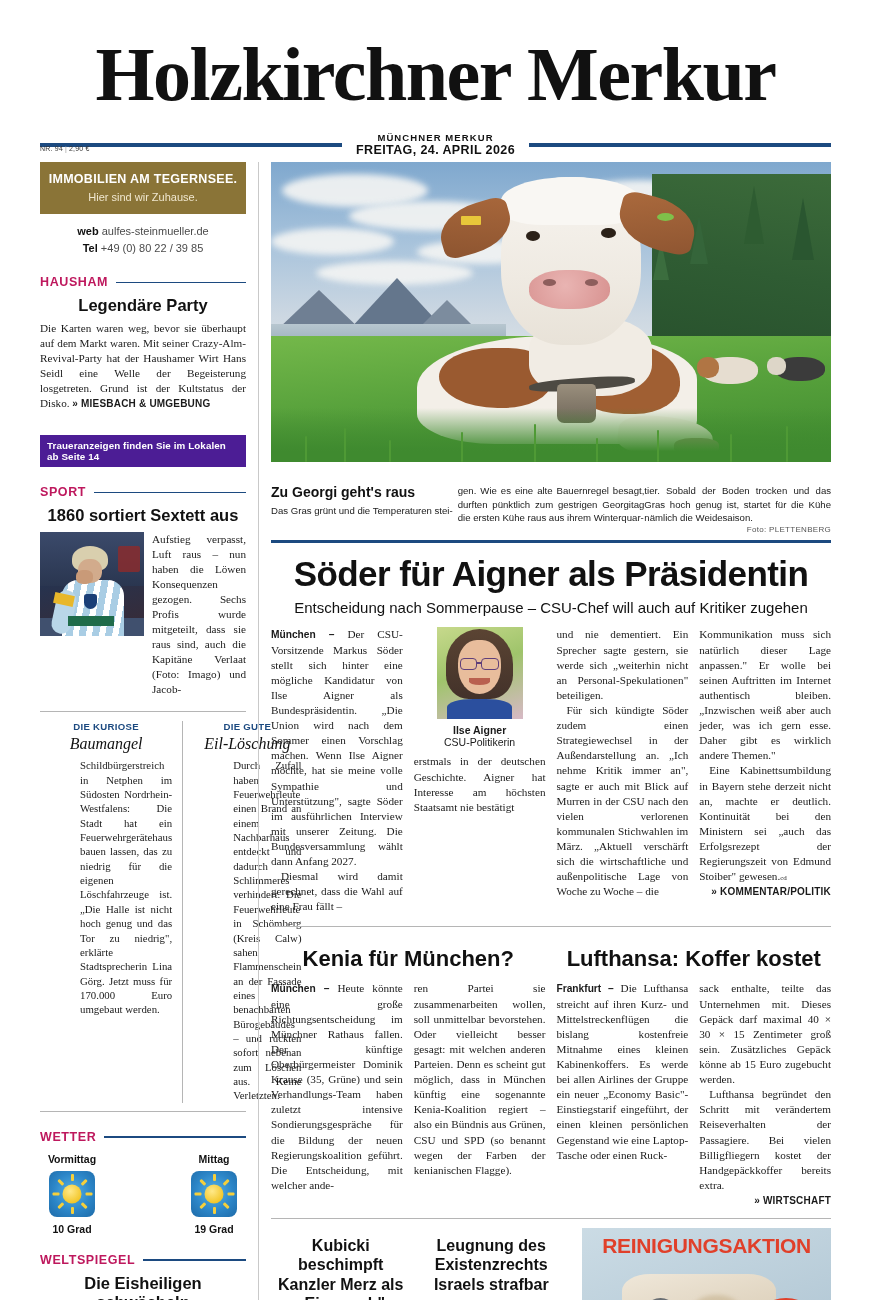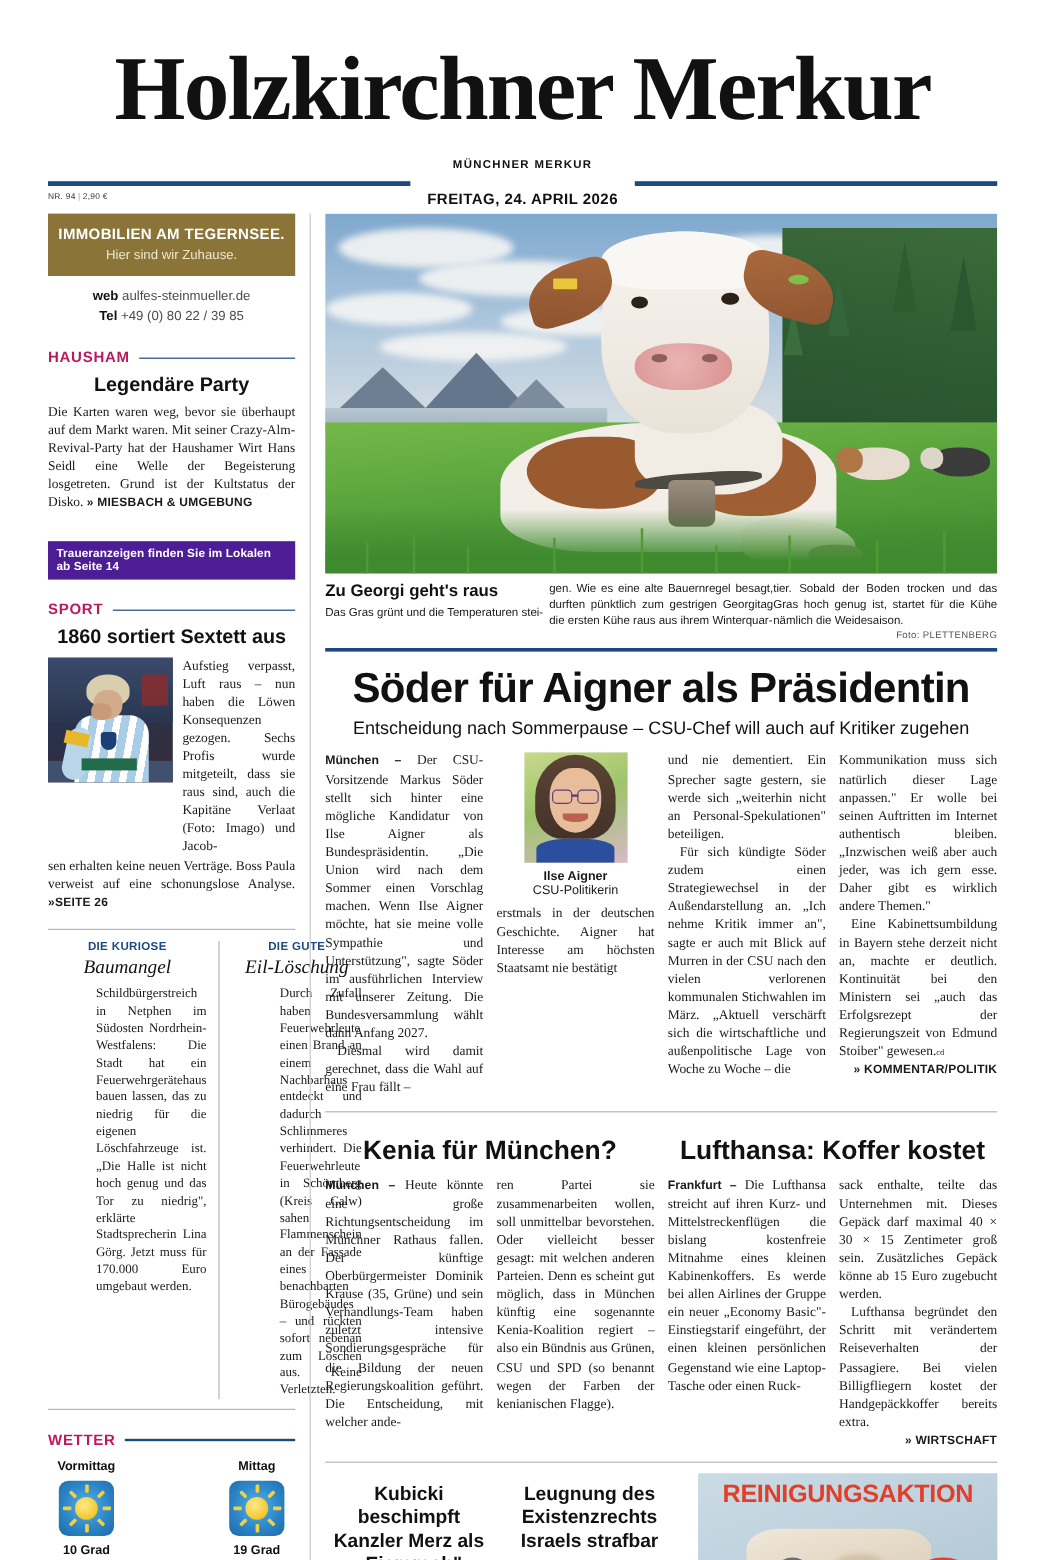--- a/index.html
+++ b/index.html
@@ -29,21 +29,21 @@
   .rule-line { height: 4px; background: #1c4a80; flex: 1 1 auto; }
   .rule-center { flex: 0 0 auto; padding: 0 14px; }
   .rule-center .kicker {
     font-family: "Liberation Sans", sans-serif;
     font-weight: bold; font-size: 9.5px; letter-spacing: 1.1px;
     color: #111; text-align: center;
   }
   .rule-center .date {
     font-family: "Liberation Sans", sans-serif;
     font-weight: bold; font-size: 12.5px; letter-spacing: 0.4px;
-    color: #111; text-align: center; margin-top: 16px;
+    color: #111; text-align: center; margin-top: 0;
   }
   .issue-line {
     font-family: "Liberation Sans", sans-serif;
     font-size: 7px; color: #333; letter-spacing: 0.2px;
     margin-top: -12px;
   }
   .issue-sep { color: #999; padding: 0 2px; }
 
   
   .cols { display: flex; gap: 0; margin-top: 10px; }
@@ -227,21 +227,21 @@
     background:#a4927b; border-radius:40%; }
   .cow2 { position:absolute; right:13%; bottom:26%; width:10%; height:9%;
     background:#e6ddd0; border-radius:45%; }
   .cow2h { position:absolute; right:20%; bottom:28%; width:4%; height:7%; background:#b07544; border-radius:45%; }
   .cow3 { position:absolute; right:1%; bottom:27%; width:9%; height:8%;
     background:#3b3b3b; border-radius:45%; }
   .cow3h { position:absolute; right:8%; bottom:29%; width:3.5%; height:6%; background:#ddd6c8; border-radius:45%; }
   .grass-blade { position:absolute; bottom:0; width:2px; background:#4f9a35; border-radius:2px; }
 
   
-  .caption-row { display: flex; gap: 0; margin-top: 6px; }
+  .caption-row { display: flex; gap: 0; margin-top: 22px; }
   .cap-col { flex: 1 1 0; }
   .cap-title { font-family:"Liberation Sans",sans-serif; font-weight:bold; font-size:14px; color:#111; }
   .cap-text { font-family:"Liberation Sans",sans-serif; font-size:9.6px; line-height:1.42; margin-top:4px; color:#1a1a1a; text-align: justify; }
   .cap-credit { font-family:"Liberation Sans",sans-serif; font-size:8px; color:#555; letter-spacing:.3px; float:right; }
 
   .thick-rule { height: 3px; background: #1c4a80; margin-top: 6px; }
 
   
   .lead-title {
     font-family:"Liberation Sans",sans-serif; font-weight:bold;
@@ -392,24 +392,20 @@
           <div class="sp-jersey"></div>
             <div class="sp-arm"></div>
             <div class="sp-band"></div>
           <div class="sp-hair"></div>
             <div class="sp-face"></div>
             <div class="sp-hand"></div>
           <div class="sp-crest"></div>
             <div class="sp-sponsor"></div>
         </div>
         <div class="sport-text">Aufstieg verpasst, Luft raus – nun haben die Löwen Konsequenzen gezogen. Sechs Profis wurde mitgeteilt, dass sie raus sind, auch die Kapitäne Verlaat (Foto: Imago) und Jacob-</div>
-      </div>
-      <div class="sport-cont">
-        <span>sen erhalten keine neuen Verträge. Boss Paula verweist auf eine schonungslose Analyse.</span>
-        <span class="ref">»SEITE 26</span>
       </div>
 
       <div class="dual">
         <div class="cell">
           <div class="dual-kicker">DIE KURIOSE</div>
           <div class="dual-title">Baumangel</div>
           <div class="dual-body">Schildbürgerstreich in Netphen im Südosten Nordrhein-Westfalens: Die Stadt hat ein Feuerwehrgerätehaus bauen lassen, das zu niedrig für die eigenen Löschfahrzeuge ist. „Die Halle ist nicht hoch genug und das Tor zu niedrig", erklärte Stadtsprecherin Lina Görg. Jetzt muss für 170.000 Euro umgebaut werden.</div>
         </div>
         <div class="cell">
           <div class="dual-kicker">DIE GUTE</div>

